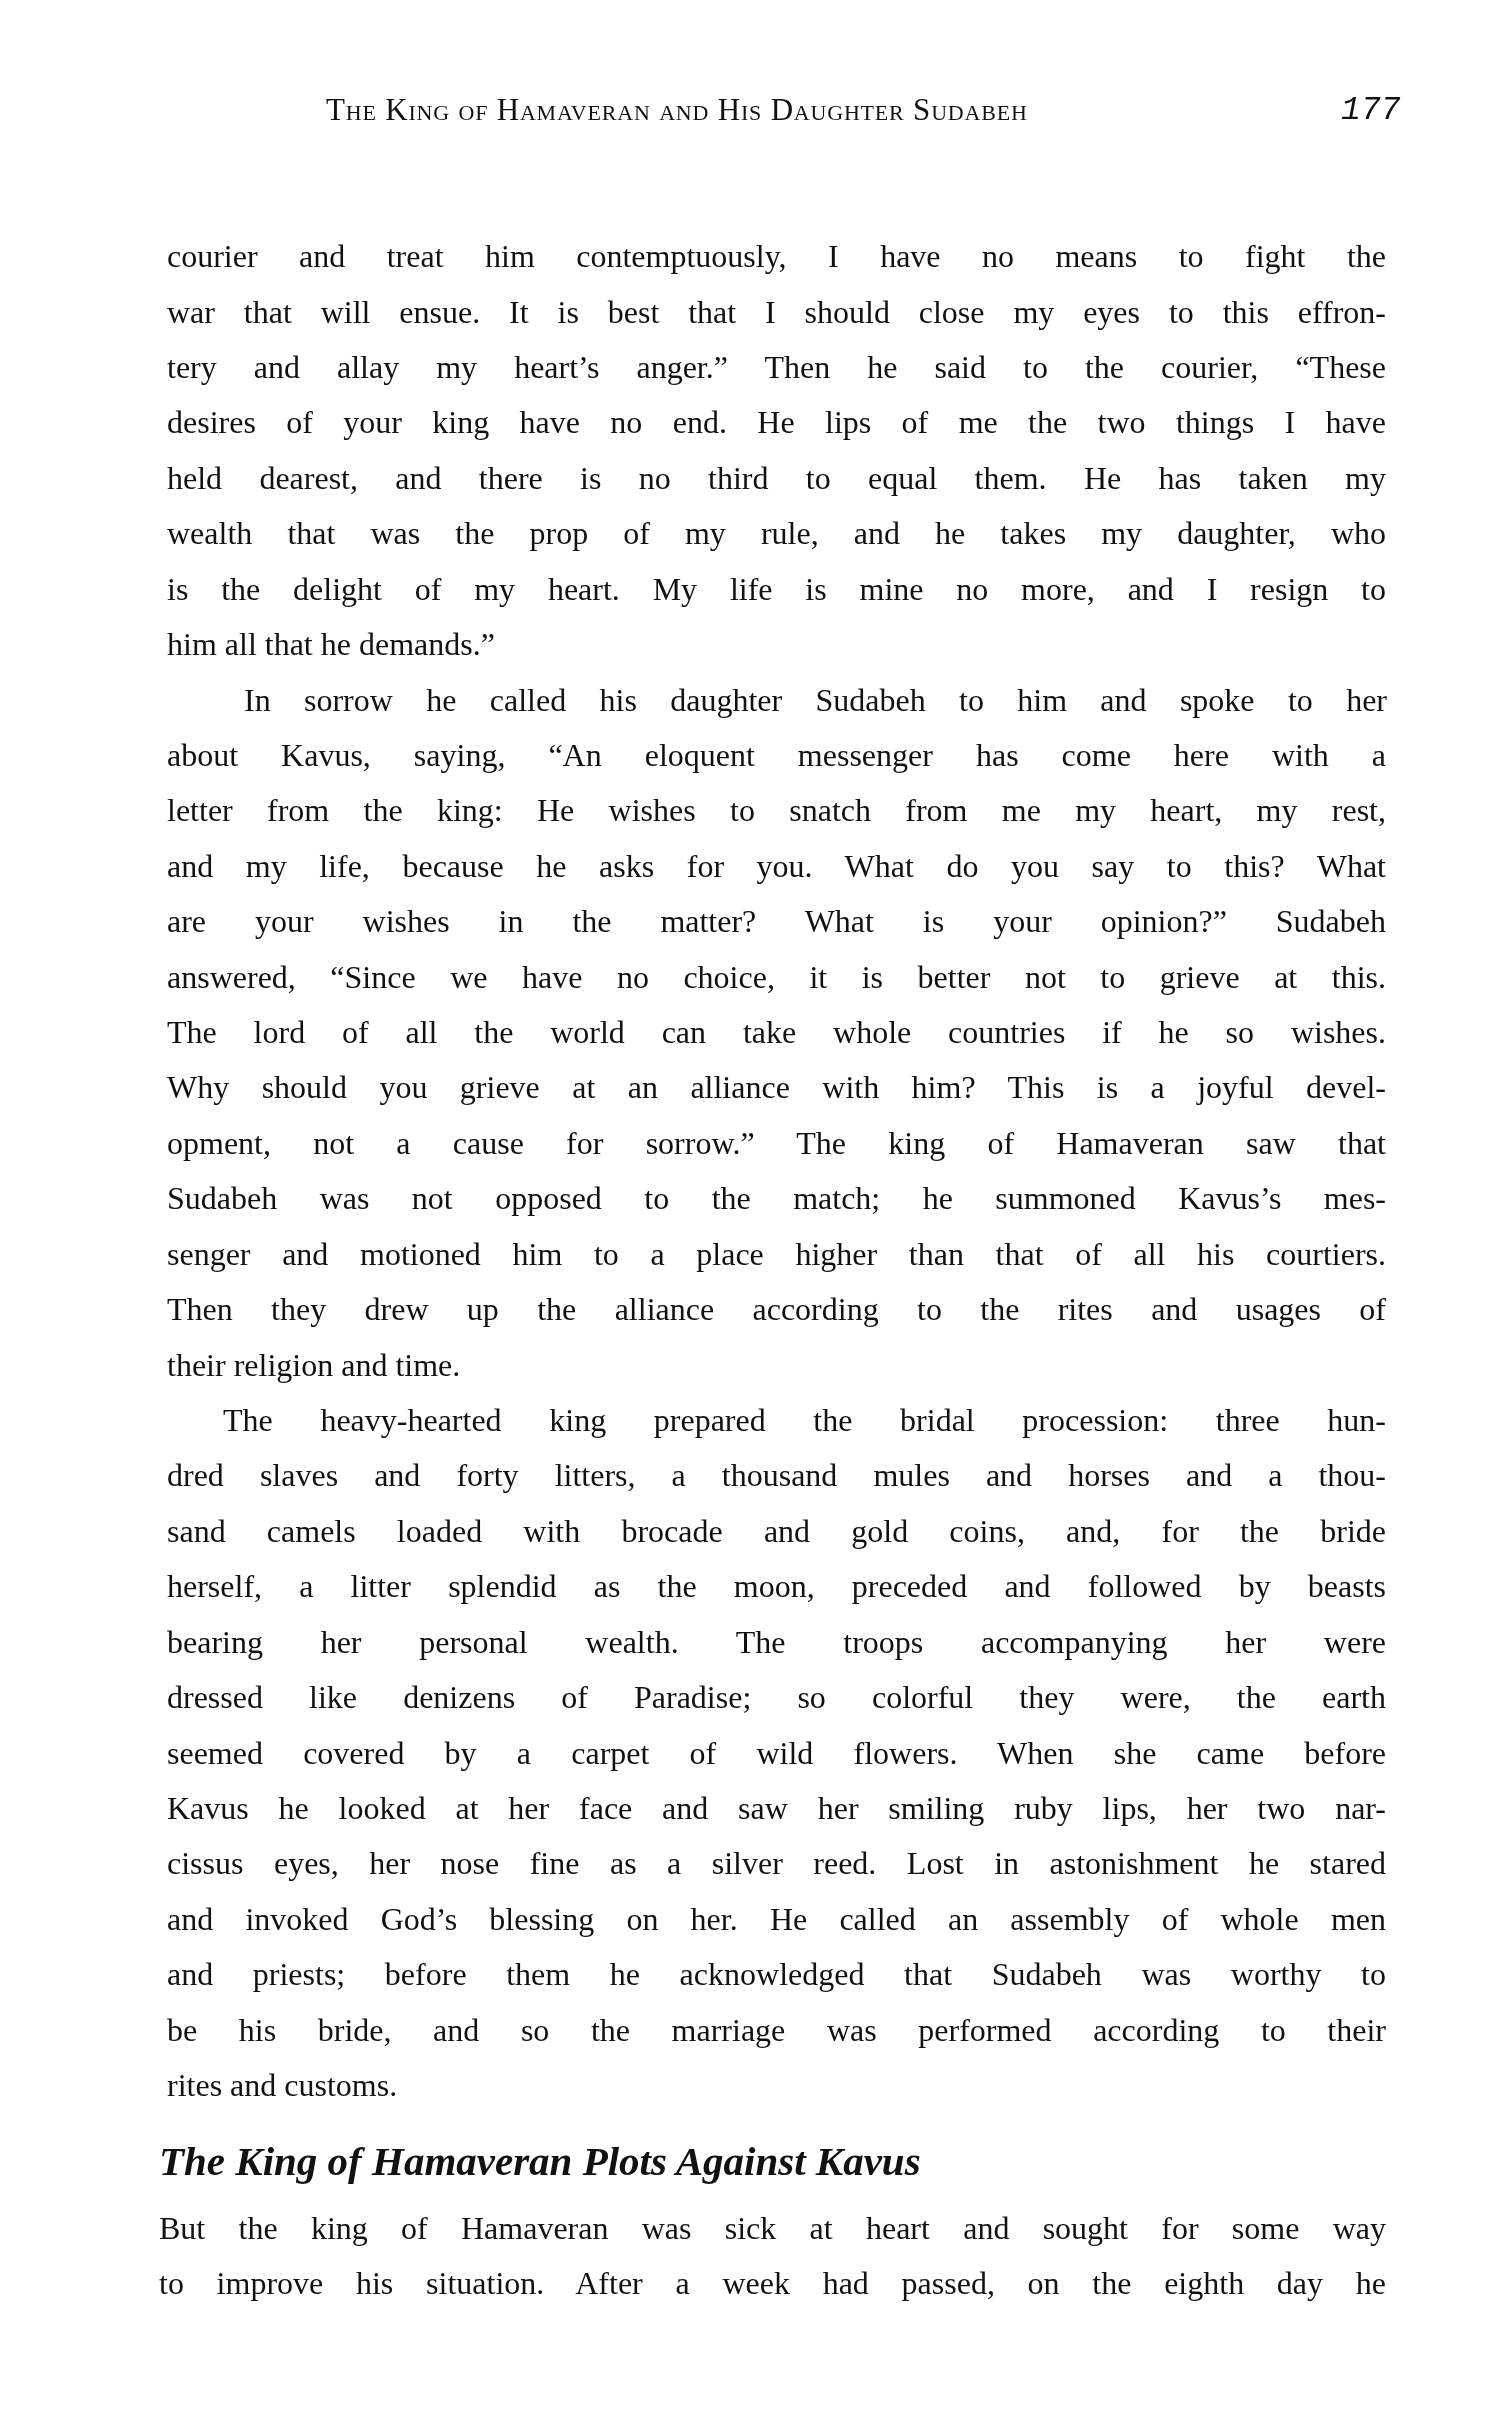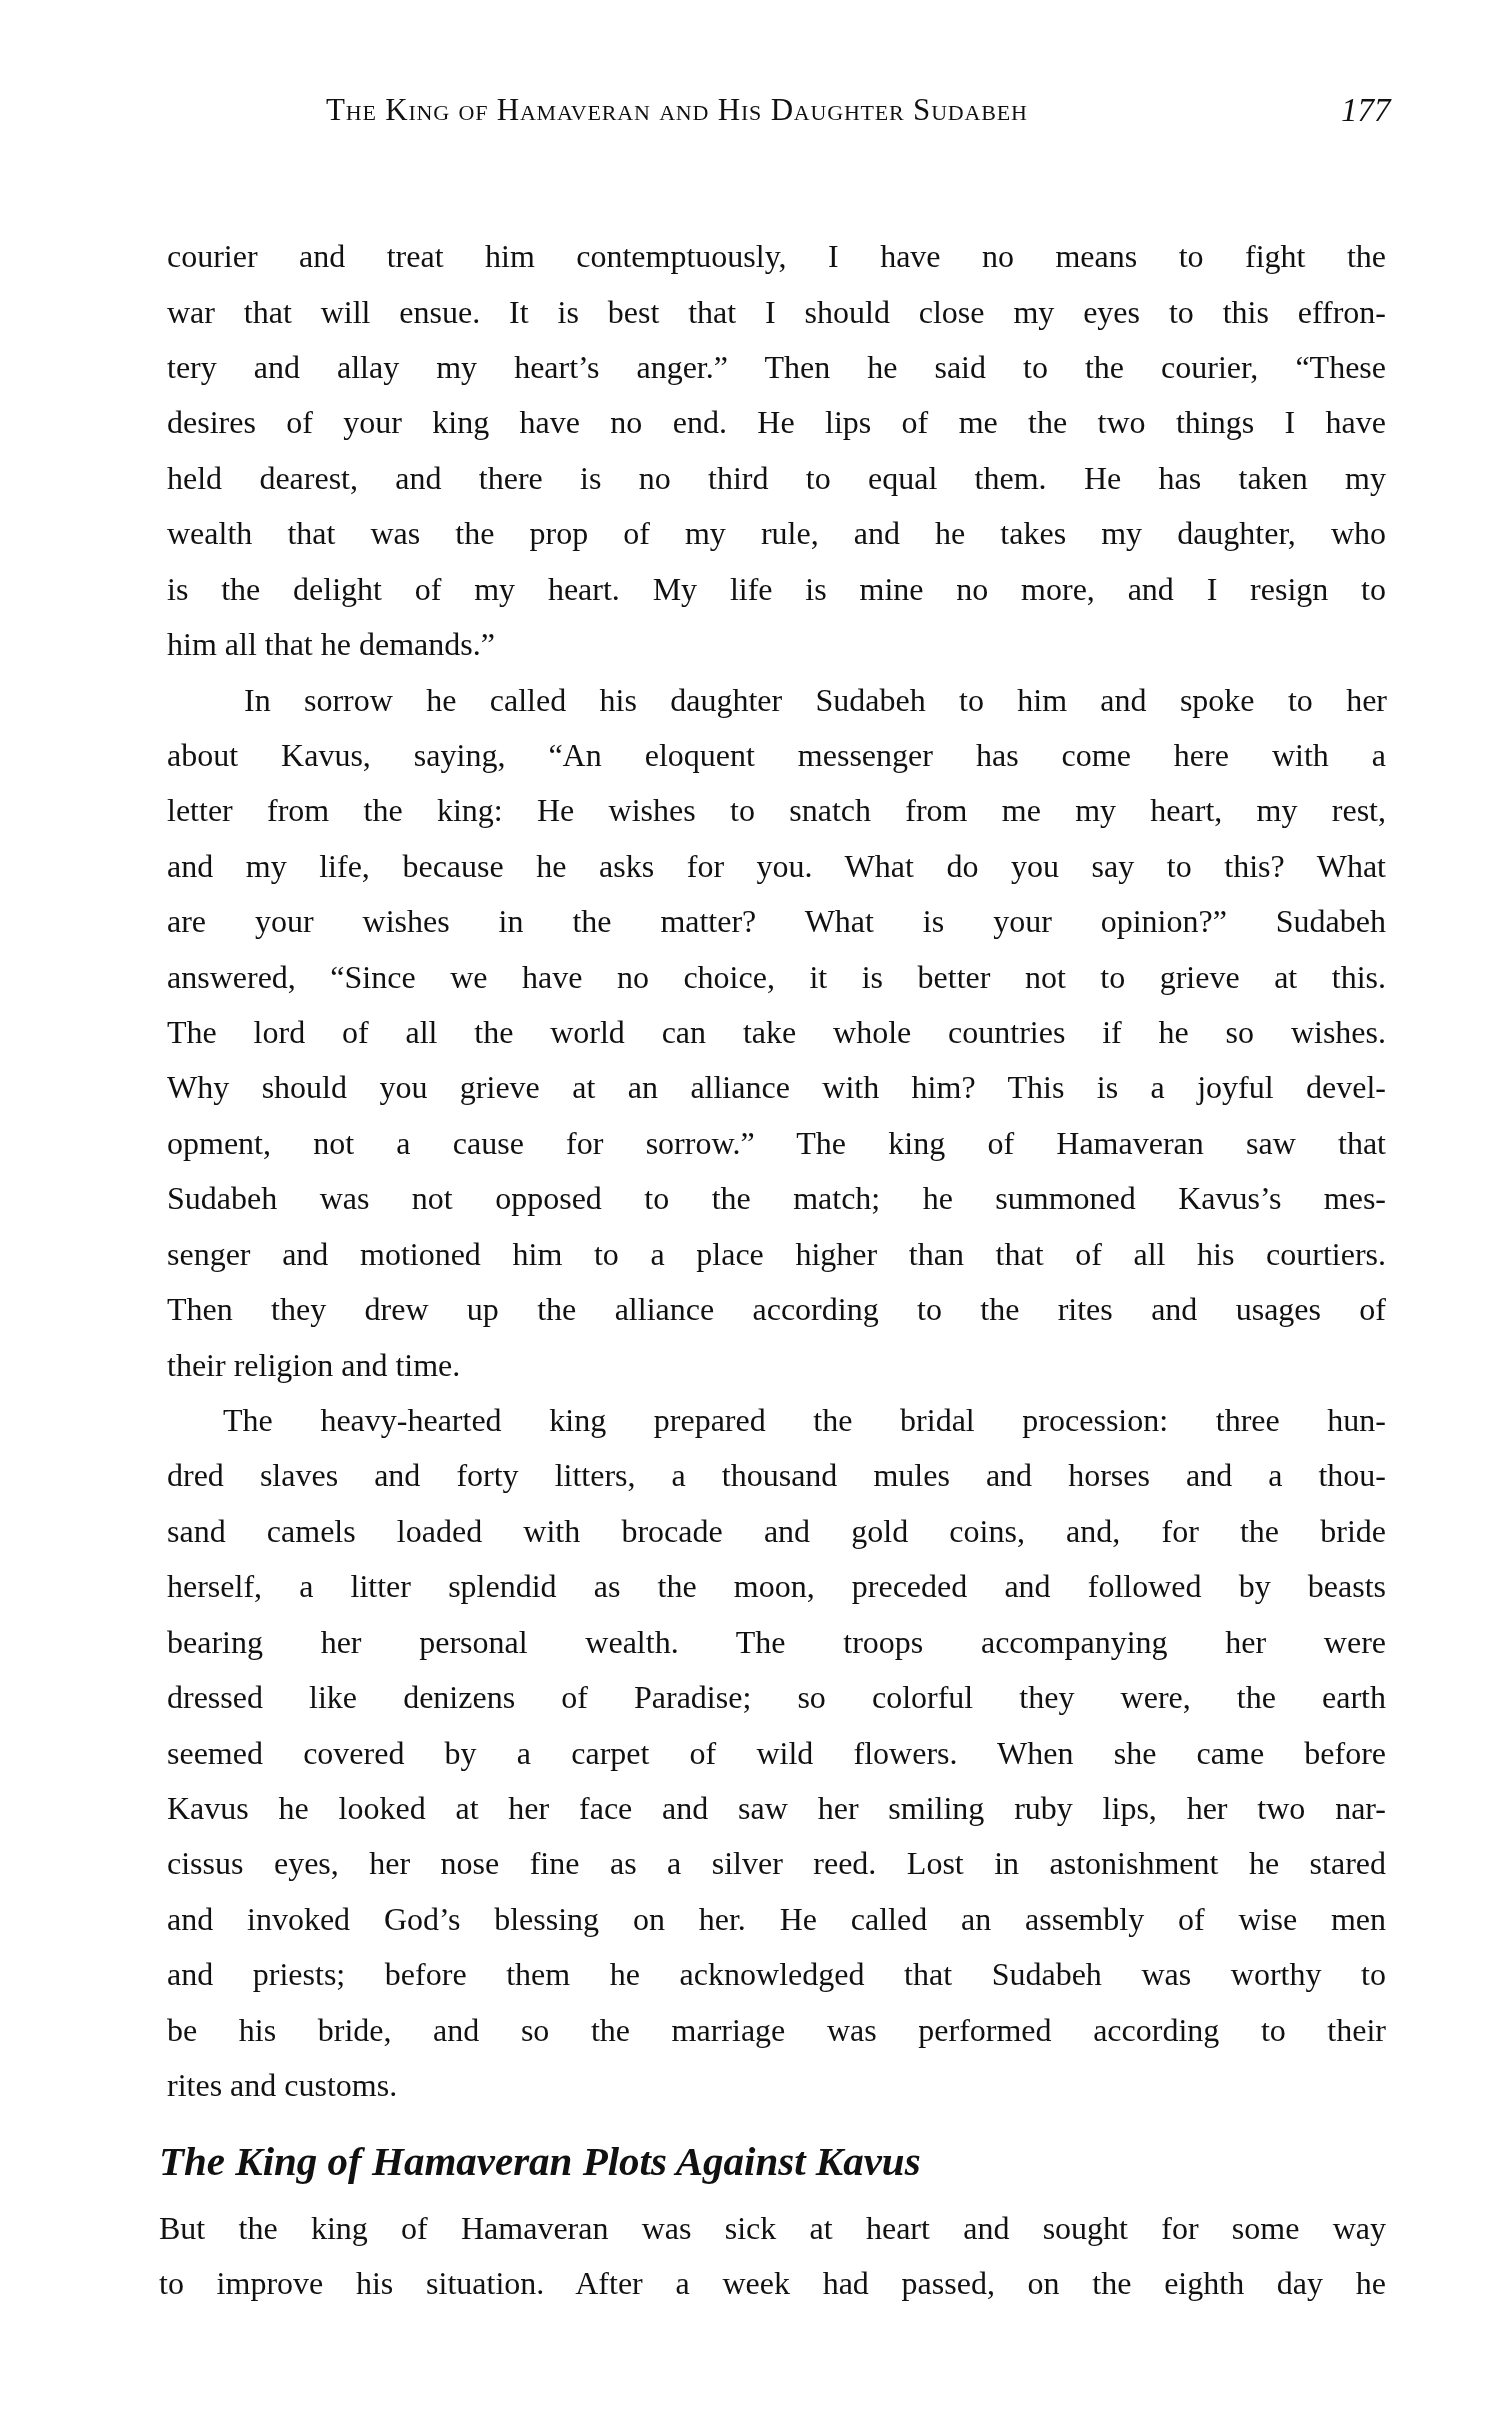--- a/index.html
+++ b/index.html
@@ -5,21 +5,21 @@
   html, body { margin: 0; padding: 0; background: #ffffff; }
   body { width: 1506px; height: 2413px; position: relative; overflow: hidden; }
   .page { position: absolute; left: 0; top: 0; width: 1506px; height: 2413px; background: #ffffff; color: #111111; }
   .running-head {
     position: absolute; left: 326px; top: 92px; width: 1015px;
     font-family: "Liberation Serif", serif; font-size: 31px; letter-spacing: 0.8px;
     font-variant: small-caps; color: #111;
   }
   .folio {
     position: absolute; left: 1341px; top: 92px;
-    font-family: Liberation Serif, serif; font-style: italic; font-size: 33px; color: #111;
+    font-family: Liberation Mono, monospace; font-style: italic; font-size: 33px; color: #111;
   }
   .line {
     position: absolute; left: 167px; width: 1219px;
     font-family: "Liberation Serif", serif; font-size: 32px; line-height: 44px;
     text-align: justify; text-align-last: justify; white-space: nowrap; color: #111;
   }
   .line.last { text-align-last: left; }
   .line.indent { left: 244px; width: 1143px; }
   .line.indent2 { left: 223px; width: 1163px; }
   .section-heading {
@@ -66,21 +66,21 @@
   <div>
     <div class="line indent2" style="top:1398px">The heavy-hearted king prepared the bridal procession: three hun-</div>
     <div class="line" style="top:1453px">dred slaves and forty litters, a thousand mules and horses and a thou-</div>
     <div class="line" style="top:1509px">sand camels loaded with brocade and gold coins, and, for the bride</div>
     <div class="line" style="top:1564px">herself, a litter splendid as the moon, preceded and followed by beasts</div>
     <div class="line" style="top:1620px">bearing her personal wealth. The troops accompanying her were</div>
     <div class="line" style="top:1675px">dressed like denizens of Paradise; so colorful they were, the earth</div>
     <div class="line" style="top:1731px">seemed covered by a carpet of wild flowers. When she came before</div>
     <div class="line" style="top:1786px">Kavus he looked at her face and saw her smiling ruby lips, her two nar-</div>
     <div class="line" style="top:1841px">cissus eyes, her nose fine as a silver reed. Lost in astonishment he stared</div>
-    <div class="line" style="top:1897px">and invoked God’s blessing on her. He called an assembly of wise men</div>
+    <div class="line" style="top:1897px">and invoked God’s blessing on her. He called an assembly of whole men</div>
     <div class="line" style="top:1952px">and priests; before them he acknowledged that Sudabeh was worthy to</div>
     <div class="line" style="top:2008px">be his bride, and so the marriage was performed according to their</div>
     <div class="line last" style="top:2063px">rites and customs.</div>
   </div>
 
   <div class="section-heading">The King of Hamaveran Plots Against Kavus</div>
   <div>
     <div class="line s2" style="top:2206px">But the king of Hamaveran was sick at heart and sought for some way</div>
     <div class="line s2" style="top:2261px">to improve his situation. After a week had passed, on the eighth day he</div>
   </div>

